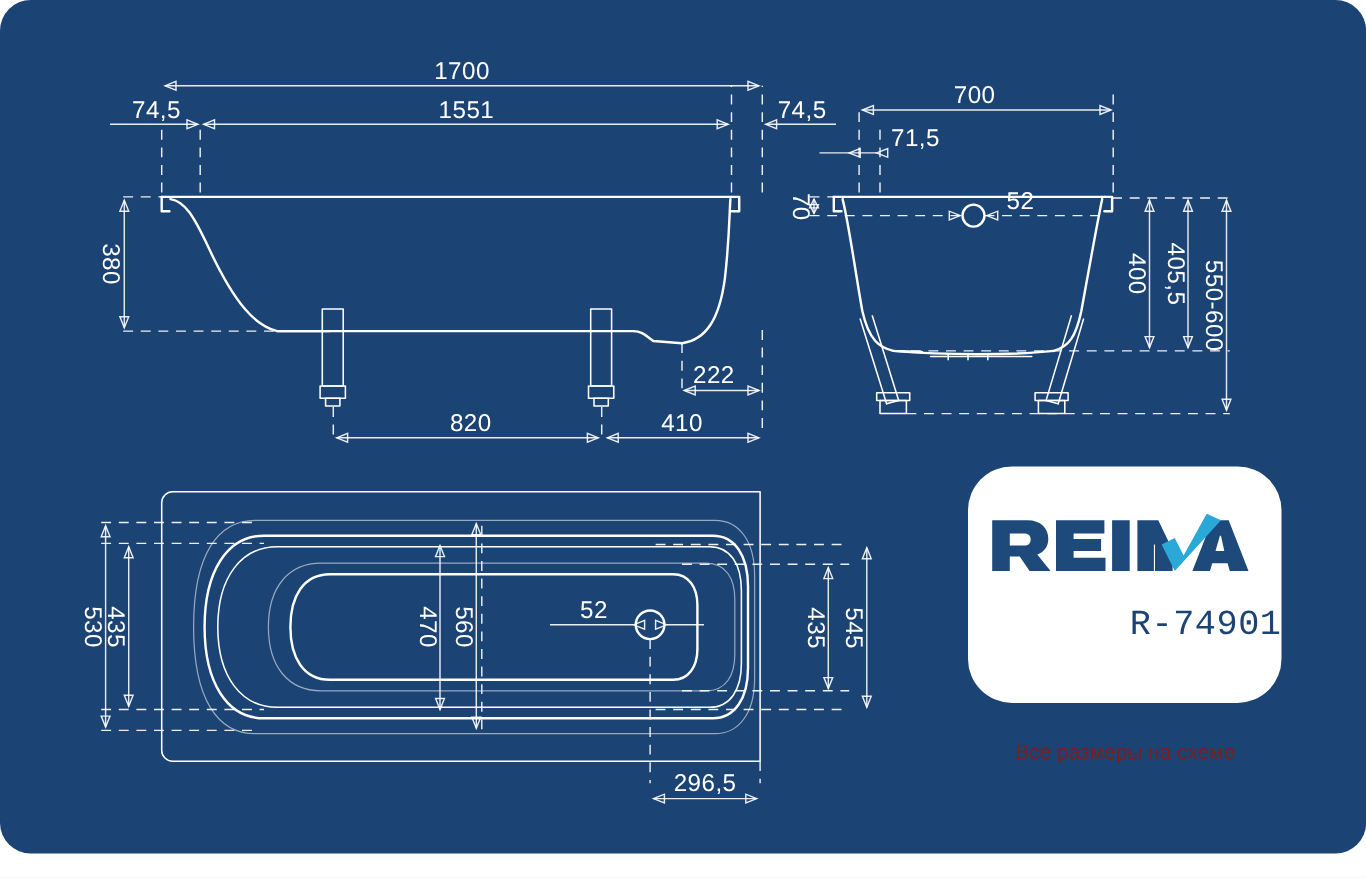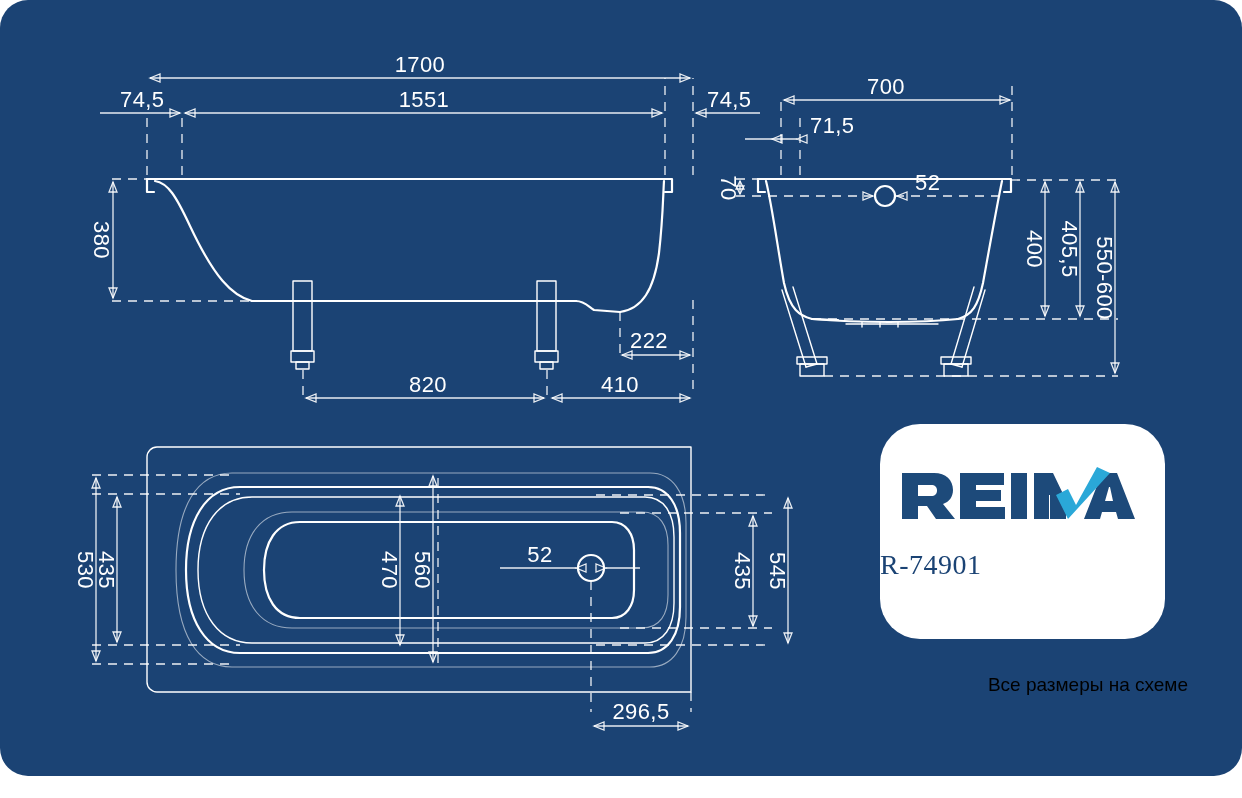--- a/index.html
+++ b/index.html
@@ -9,22 +9,22 @@
   svg.draw{position:absolute;left:0;top:0;width:1242px;height:798px;}
   .ln{fill:none;stroke:#ffffff;stroke-width:2.2;stroke-linecap:round;stroke-linejoin:round;}
   .ln-thin{fill:none;stroke:#ffffff;stroke-width:1.4;stroke-linecap:round;stroke-linejoin:round;}
   .ln-faint{fill:none;stroke:#ffffff;stroke-width:1.1;stroke-linecap:round;stroke-linejoin:round;opacity:.55;}
   .dash{fill:none;stroke:#ffffff;stroke-width:1.3;stroke-dasharray:9 7;opacity:.92;}
   .dim{fill:none;stroke:#ffffff;stroke-width:1.3;opacity:.9;}
   .dimtxt{fill:#ffffff;font-family:"Liberation Sans",sans-serif;font-size:22px;letter-spacing:.4px;}
   .dimtxt.v{writing-mode:vertical-rl;}
   .card{position:absolute;background:#ffffff;border-radius:40px;}
   .logo-wrap{position:absolute;display:flex;align-items:center;justify-content:center;}
-  .code{position:absolute;width:100%;text-align:left;color:#1b4374;font-size:28px;letter-spacing:.5px;font-family:Liberation Serif, serif;}
-  .note{position:absolute;width:330px;text-align:right;color:#000000;font-size:19px;line-height:26px;font-family:"Liberation Sans",sans-serif;}
+  .code{position:absolute;width:100%;text-align:right;color:#1b4374;font-size:32px;letter-spacing:.5px;font-family:Liberation Mono, monospace;}
+  .note{position:absolute;width:330px;text-align:center;color:#7f1d1d;font-size:19px;line-height:26px;font-family:"Liberation Sans",sans-serif;}
   .note div{white-space:nowrap;}
 </style>
 </head>
 <body>
 
 <div id="root">
   <div class="sheet"></div>
 
   <svg class="draw" viewBox="0 0 1242 798">
 

